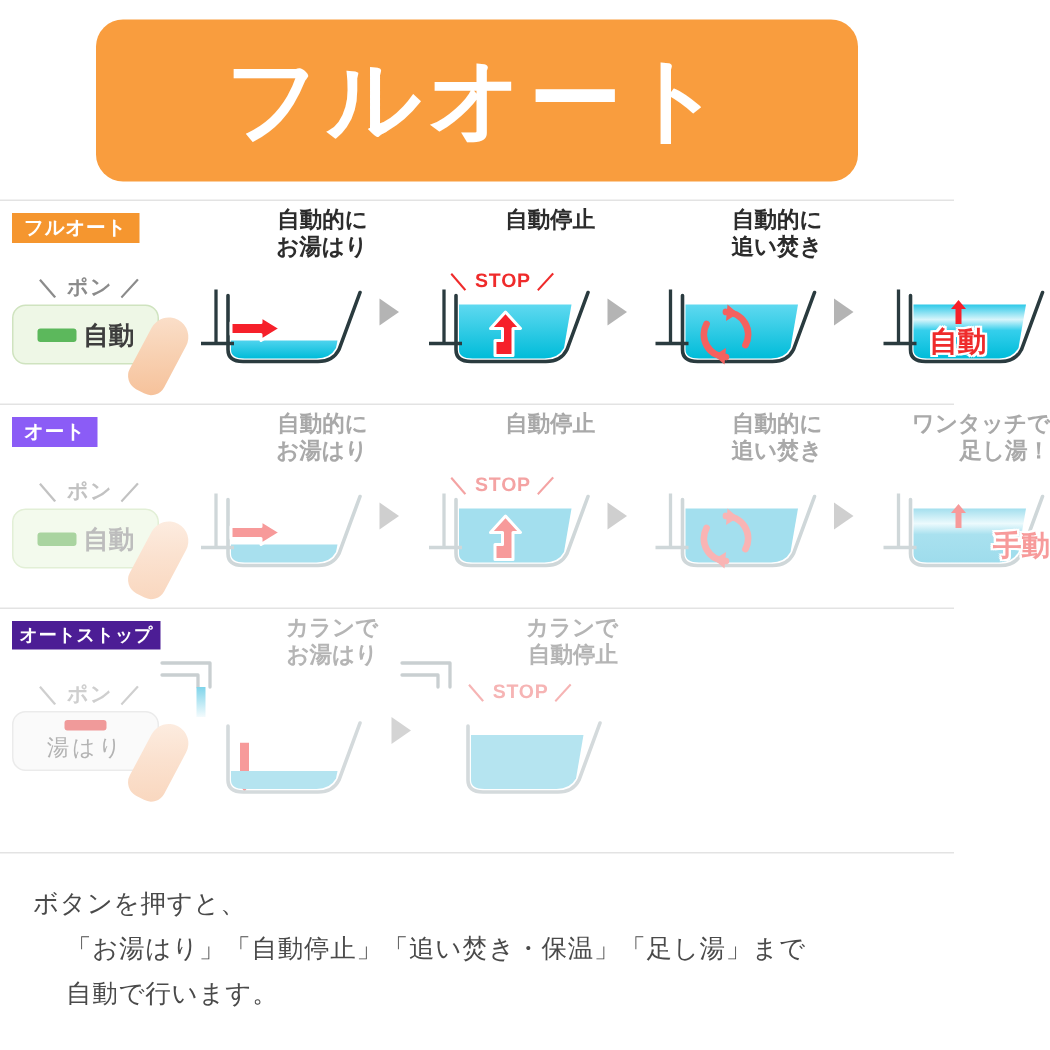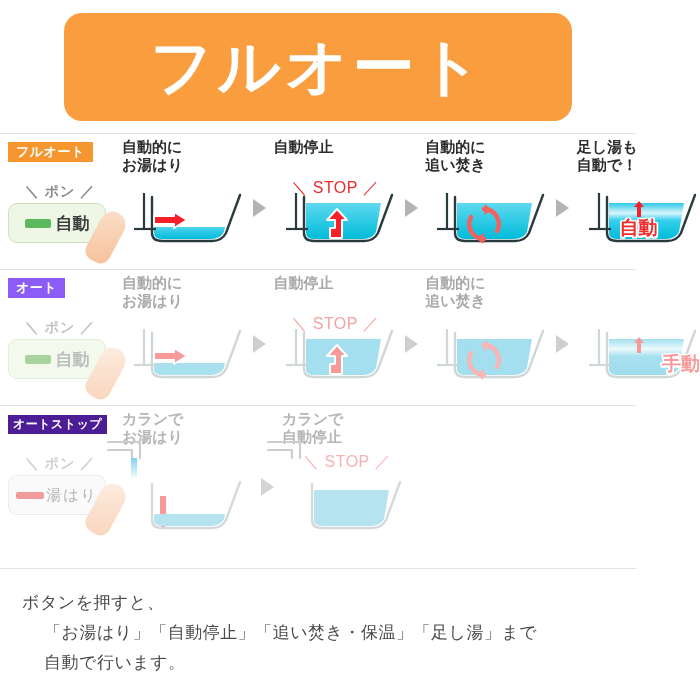--- a/index.html
+++ b/index.html
@@ -42,51 +42,51 @@
     letter-spacing:1px;text-align:center;width:104px;
   }
   .btnbox{
     position:relative;margin-top:2px;width:96px;height:38px;
     border:1px solid #cfe3bf;border-radius:9px;background:#eef7e6;
     display:flex;align-items:center;justify-content:center;gap:5px;
   }
   .dash{width:26px;height:9px;border-radius:2px;background:#5cb85c;}
   .dash.pink{background:#f09a9a;width:28px;height:7px;}
   .btnlabel{font-size:17px;font-weight:bold;color:#3d3d3d;letter-spacing:0px;}
-  .btnbox.stacked{flex-direction:row;gap:2px;justify-content:center;}
+  .btnbox.stacked{flex-direction:column;gap:2px;justify-content:center;}
   .btnbox.stacked .btnlabel{font-size:15px;color:#8a8a8a;font-weight:normal;letter-spacing:2px;}
   .finger{
     position:absolute;right:-14px;bottom:-22px;width:26px;height:54px;
     border-radius:13px 13px 10px 10px;
     background:linear-gradient(150deg,#fbe1cd 0%,#f8d2b4 45%,#f6c098 100%);
     transform:rotate(28deg);
   }
 
   
   .steps{position:absolute;left:122px;top:0;right:0;height:100%;
          display:flex;align-items:flex-start;}
   .step{position:relative;width:130px;height:100%;}
   .step-cap{
-    text-align:left;font-size:15px;font-weight:bold;color:#2c2c2c;
+    text-align:right;font-size:15px;font-weight:bold;color:#2c2c2c;
     line-height:1.22;padding-top:4px;letter-spacing:0px;white-space:pre-line;
   }
   .sep{width:30px;display:flex;align-items:center;justify-content:center;height:100%;}
   .tri{
     width:0;height:0;border-left:13px solid #b4b4b4;
     border-top:9px solid transparent;border-bottom:9px solid transparent;
     margin-top:12px;
   }
 
   
   .tub{position:absolute;left:8px;bottom:20px;width:118px;height:60px;}
   .tub svg{display:block;}
 
   .stoptxt{
     position:absolute;left:0;right:0;text-align:center;
-    font-size:16px;font-weight:normal;color:#ef2b2b;letter-spacing:0.5px;
+    font-size:13px;font-weight:bold;color:#ef2b2b;letter-spacing:0.5px;
   }
   .intub-label{
     position:absolute;left:0;right:0;text-align:center;
     font-size:19px;font-weight:bold;color:#ef2b2b;
     text-shadow:-1.5px 0 #fff,1.5px 0 #fff,0 -1.5px #fff,0 1.5px #fff,
                 -1.5px -1.5px #fff,1.5px 1.5px #fff,1.5px -1.5px #fff,-1.5px 1.5px #fff;
   }
 
   
   .row.r2{opacity:1;}
@@ -227,22 +227,20 @@
               <path d="M20 41 L13 35 L21 30 Z" fill="#f4615f"></path>
             </svg>
           </div>
         </div>
 
         <div class="sep">
             <div class="tri"></div>
           </div>
 
         <div class="step">
-          <div class="step-cap">足し湯も
-自動で！</div>
           <div class="tub">
             <svg width="118" height="60" viewBox="0 0 118 60">
               <path d="M24 14 L24 44 Q24 50 33 50 L81 50 Q90 50 94 43 L99 14 Z" fill="url(#wg4)"></path>
               <defs>
                 <linearGradient id="wg4" x1="0" y1="0" x2="0" y2="1">
                   <stop offset="0%" stop-color="#2dc9e8"></stop>
                   <stop offset="28%" stop-color="#d8f5fb"></stop>
                   <stop offset="48%" stop-color="#35cfec"></stop>
                   <stop offset="100%" stop-color="#00bcd9"></stop>
                 </linearGradient>
@@ -343,20 +341,22 @@
               <path d="M20 41 L13 35 L21 30 Z" fill="#f9b4b4"></path>
             </svg>
           </div>
         </div>
 
         <div class="sep">
             <div class="tri"></div>
           </div>
 
         <div class="step">
+          <div class="step-cap">ワンタッチで
+足し湯！</div>
           <div class="tub">
             <svg width="118" height="60" viewBox="0 0 118 60">
               <path d="M24 14 L24 44 Q24 50 33 50 L81 50 Q90 50 94 43 L99 14 Z" fill="url(#wg4b)"></path>
               <defs>
                 <linearGradient id="wg4b" x1="0" y1="0" x2="0" y2="1">
                   <stop offset="0%" stop-color="#a3dfee"></stop>
                   <stop offset="28%" stop-color="#ecfafd"></stop>
                   <stop offset="48%" stop-color="#a9e1ef"></stop>
                   <stop offset="100%" stop-color="#9edcec"></stop>
                 </linearGradient>

